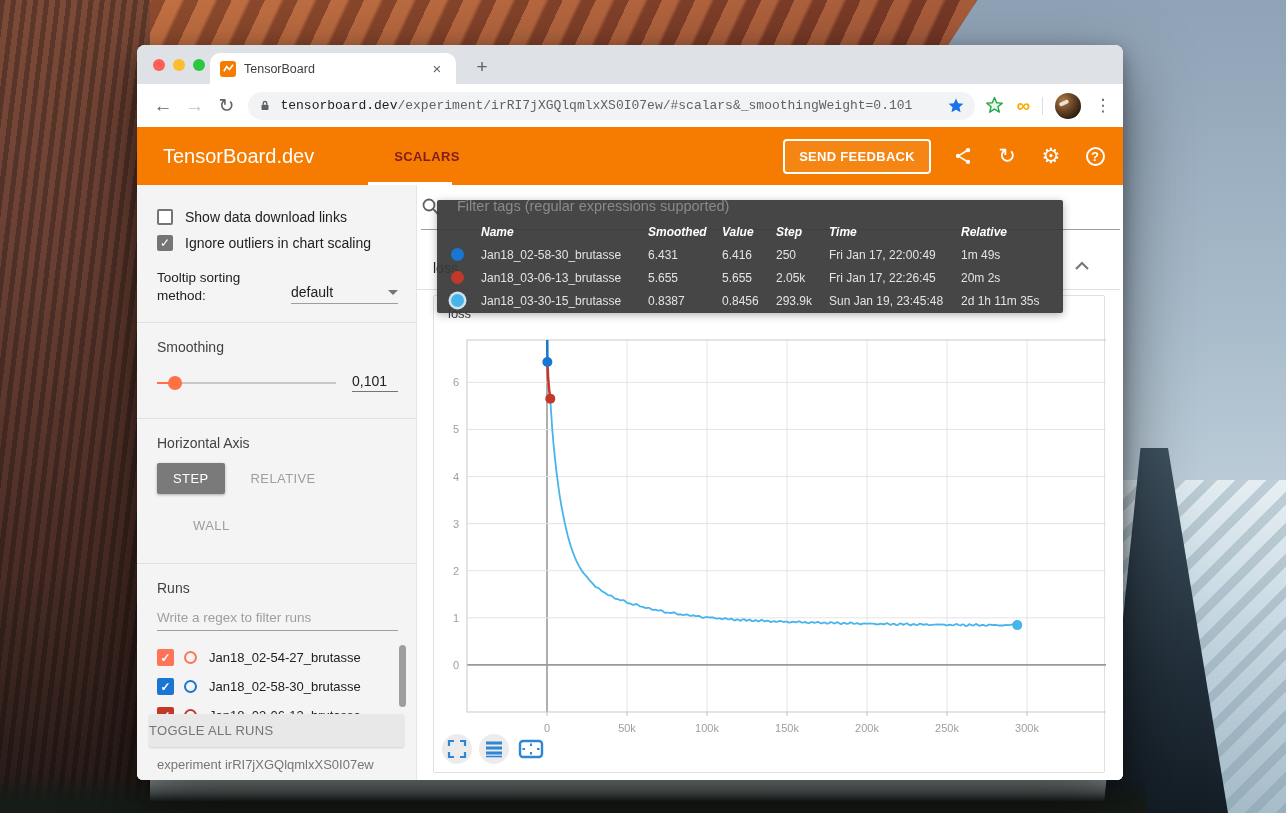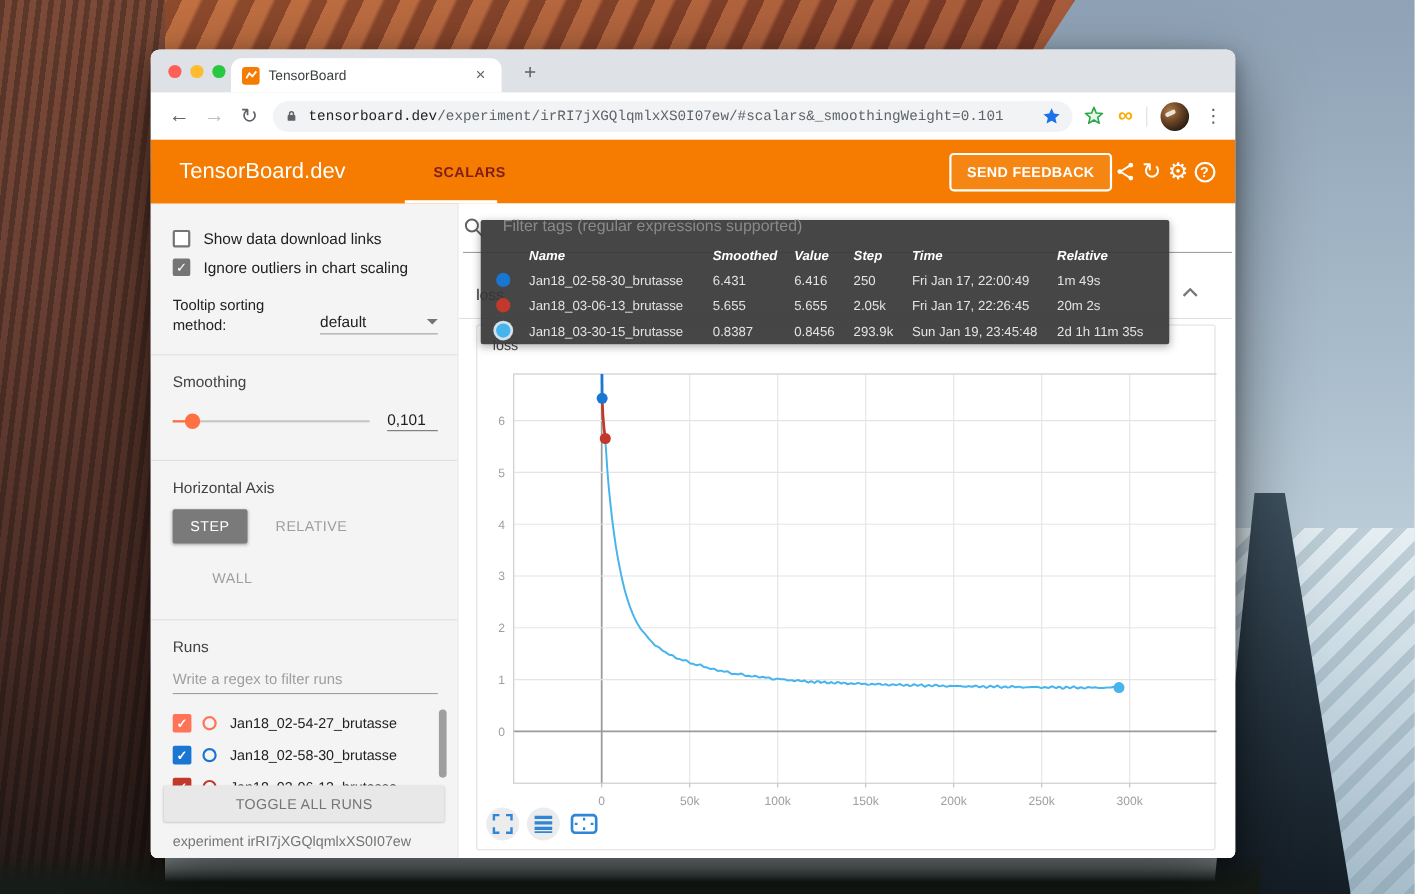--- a/index.html
+++ b/index.html
@@ -56,21 +56,21 @@
   .avatar { width:26px; height:26px; border-radius:50%;
     background:radial-gradient(circle at 32% 30%, #b07a45 0%, #6b4526 40%, #241a10 80%); position:relative; overflow:hidden; }
   .avatar::after { content:""; position:absolute; left:4px; top:8px; width:10px; height:4px; background:#e8e4da; transform:rotate(-25deg); border-radius:2px; }
   .kebab { color:#5f6368; font-size:17px; width:20px; text-align:center; }
 
   
   .appheader { height:58px; background:#f57c00; display:flex; align-items:center; padding:0 16px; position:relative; }
   .app-title { color:#fff; font-size:20px; font-weight:500; margin-left:10px; }
   .nav-tab { color:#7f1d1d; font-size:13px; font-weight:bold; letter-spacing:.4px; margin-left:80px; }
   .nav-underline { position:absolute; left:231px; bottom:0; width:84px; height:3px; background:#fff; }
-  .header-right { margin-left:auto; display:flex; align-items:center; }
+  .header-right { margin-left:auto; display:flex; align-items:center; gap:20px; }
   .feedback-btn { border:2px solid #fff; border-radius:4px; color:#fff; background:rgba(255,255,255,.08);
     font-size:13px; font-weight:bold; letter-spacing:.3px; padding:8px 14px; }
   .h-ic { color:#fff; width:24px; height:24px; display:flex; align-items:center; justify-content:center; font-size:21px; }
   .help-circle { width:19px; height:19px; border:2px solid #fff; border-radius:50%; color:#fff; font-size:13px; font-weight:bold;
     display:flex; align-items:center; justify-content:center; }
 
   
   .appbody { height:595px; display:flex; background:#fff; }
   .sidebar { width:280px; flex:none; background:#f4f4f4; border-right:1px solid #e6e6e6; padding:24px 18px 0 20px; font-size:14px; color:#212121; overflow:hidden; }
   .chk-row { display:flex; align-items:center; margin-bottom:10px; white-space:nowrap; }
@@ -97,21 +97,21 @@
   .wall-btn { color:#9e9e9e; font-size:13px; letter-spacing:.4px; margin-top:24px; margin-left:36px; }
   .regex-input { margin-top:14px; border-bottom:1px solid #9e9e9e; padding-bottom:5px; font-size:13.5px; color:#9e9e9e; white-space:nowrap; overflow:hidden; }
   .runs-wrap { position:relative; margin-top:12px; }
   .run-row { display:flex; align-items:center; height:29px; white-space:nowrap; }
   .run-chk { width:17px; height:17px; border-radius:2px; flex:none; display:flex; align-items:center; justify-content:center;
     color:#fff; font-size:12px; font-weight:bold; }
   .run-circle { width:13px; height:13px; border-radius:50%; border:2px solid; flex:none; margin-left:10px; background:transparent; }
   .run-name { margin-left:12px; font-size:13px; color:#212121; }
   .runs-scrollbar { position:absolute; right:-8px; top:2px; width:7px; height:62px; border-radius:4px; background:#9e9e9e; }
   .toggle-btn { position:relative; z-index:2; margin:-16px -6px 0 -8px; background:#e8e8e8; color:#757575; font-size:13px; letter-spacing:.3px;
-    text-align:center; padding:9px 0; border-radius:2px; box-shadow:0 1px 2px rgba(0,0,0,.15); }
+    text-align:left; padding:9px 0; border-radius:2px; box-shadow:0 1px 2px rgba(0,0,0,.15); }
   .exp-caption { margin-top:10px; font-size:13px; color:#757575; white-space:nowrap; }
 
   
   .main { flex:1; position:relative; background:#fff; overflow:hidden; }
   .search-icon { position:absolute; left:4px; top:12px; }
   .filter-underline { position:absolute; left:4px; right:3px; top:44px; height:1px; background:#9e9e9e; z-index:1; }
   .filter-placeholder { position:absolute; left:40px; top:13px; font-size:14.5px; color:#8a8a8a; z-index:6; }
   .group-header { position:absolute; left:0; right:3px; top:63px; height:42px; border-bottom:1px solid #e0e0e0; }
   .group-title { position:absolute; left:16px; top:12px; font-size:14px; color:#212121; }
   .group-chevron { position:absolute; right:30px; top:13px; }

